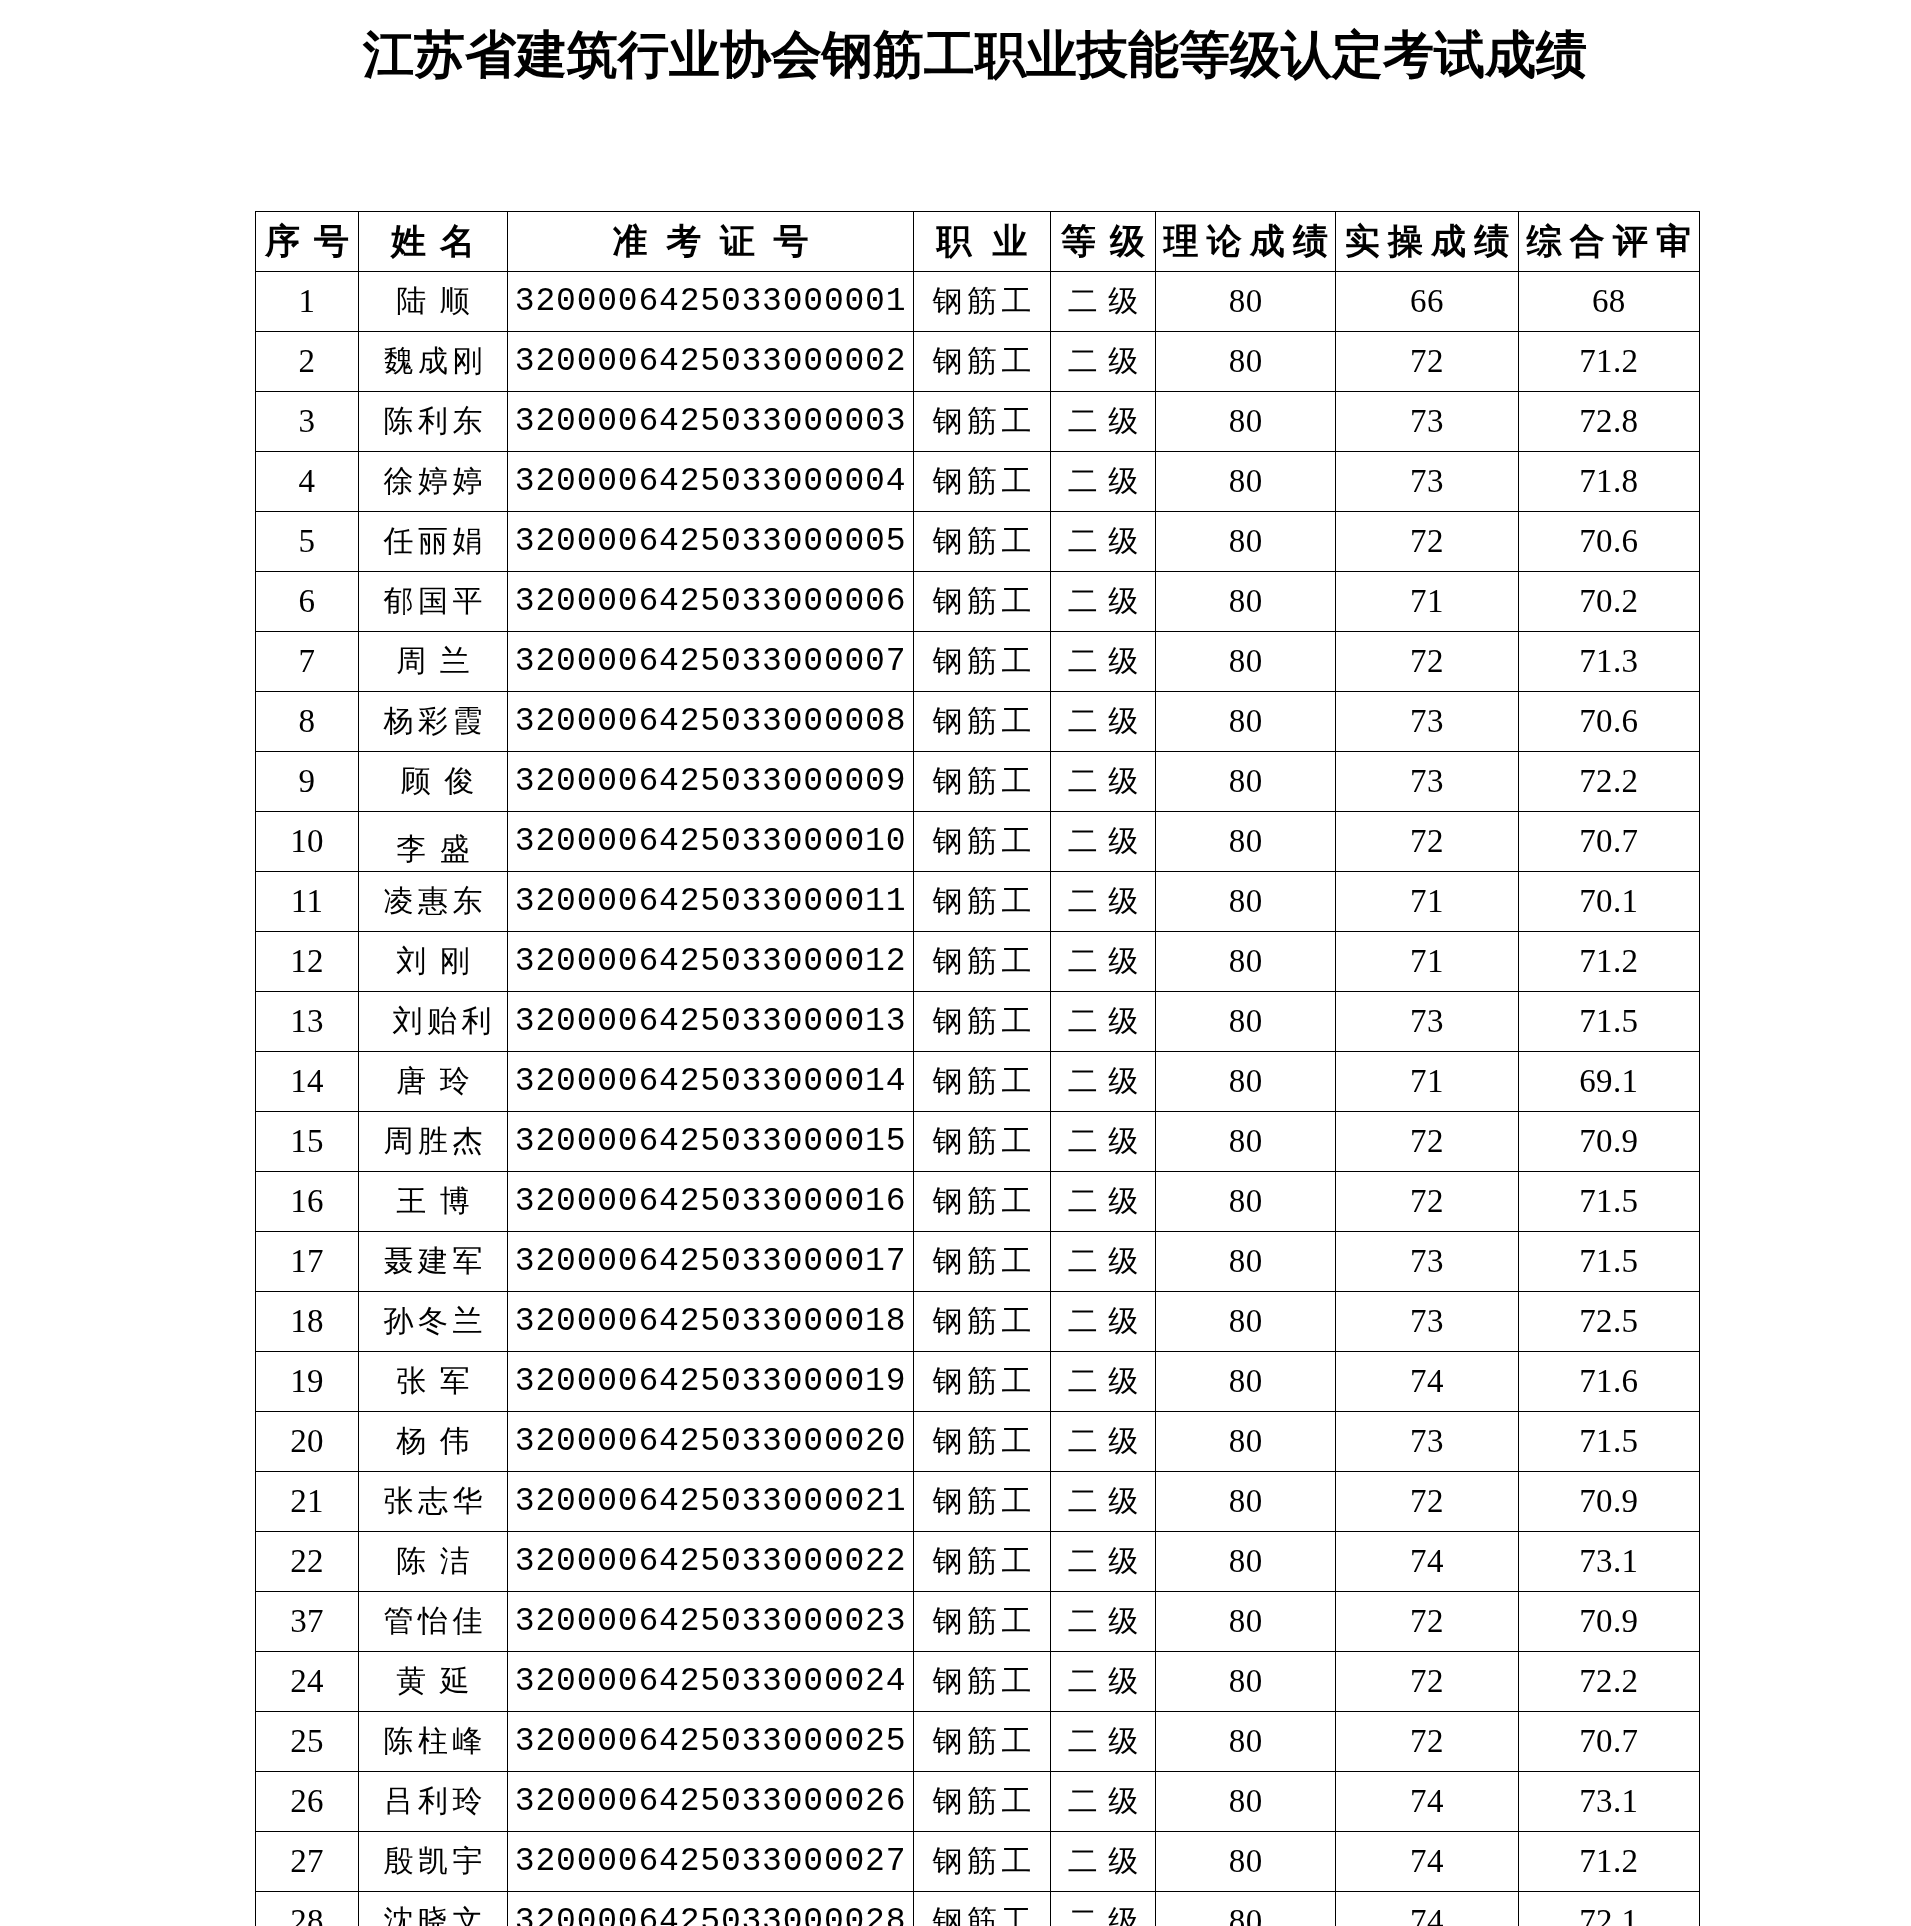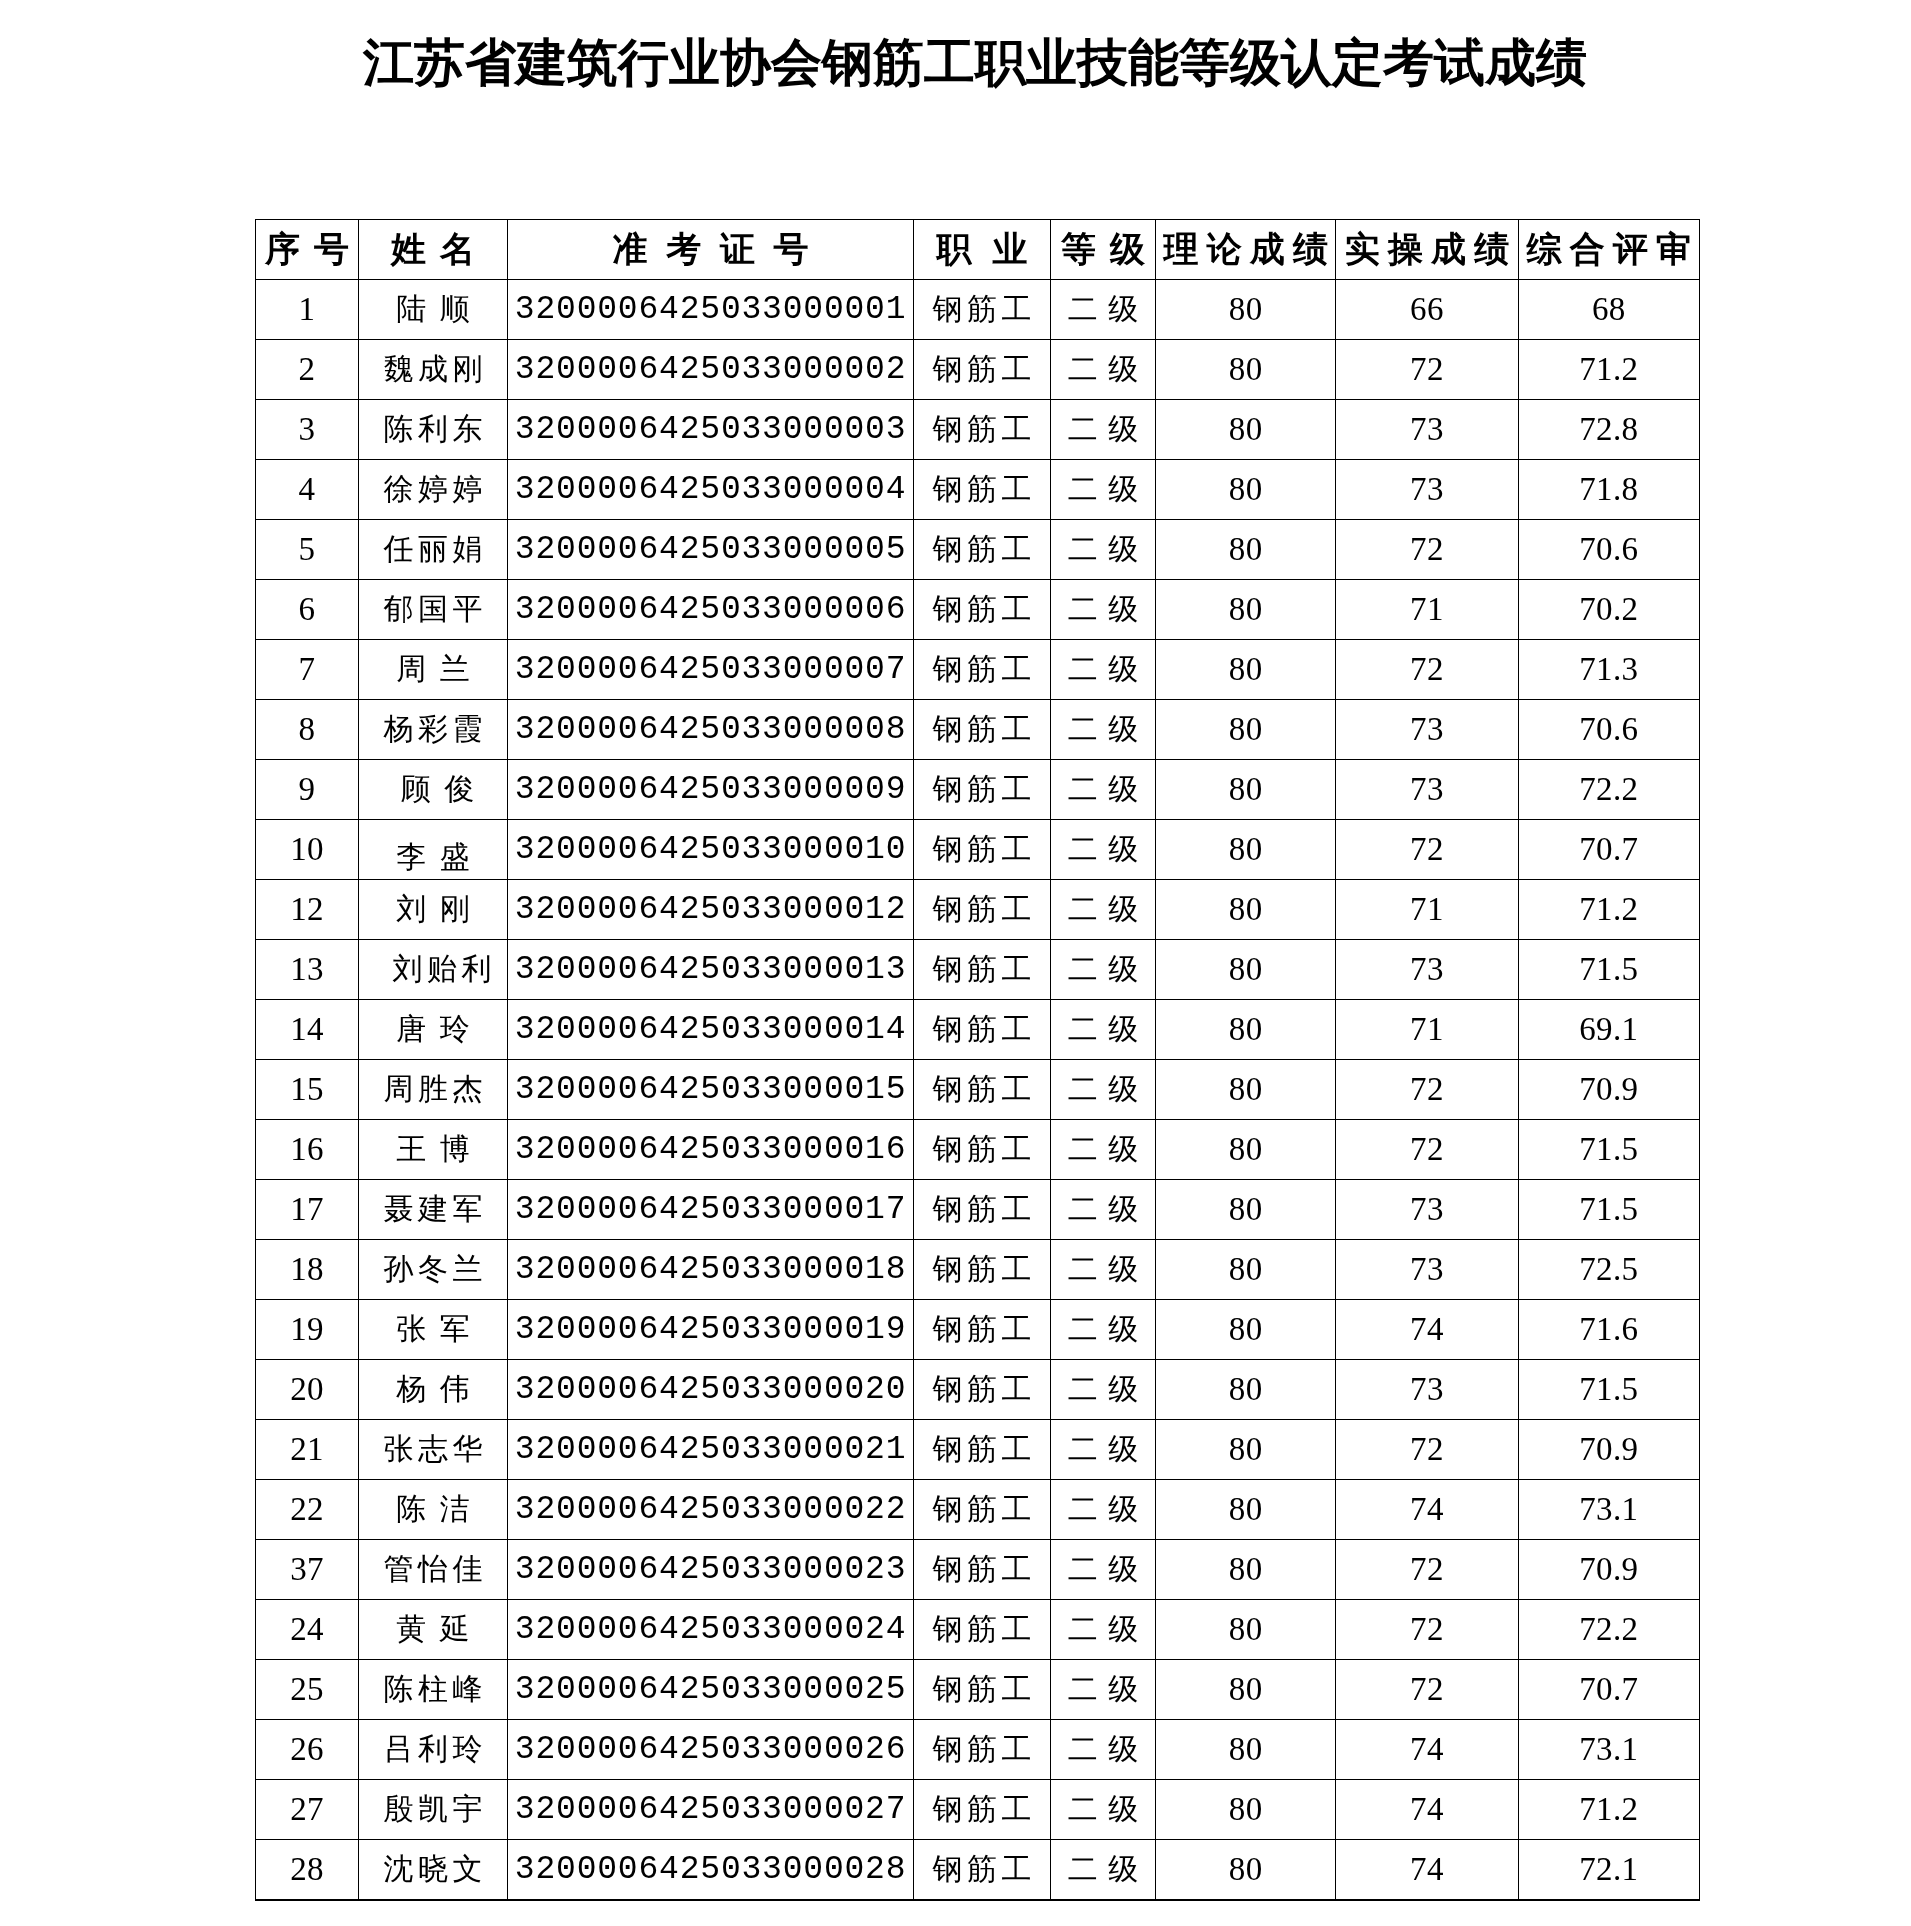--- a/index.html
+++ b/index.html
@@ -10,21 +10,21 @@
   body {
     width: 1911px;
     height: 2232px;
     position: relative;
     color: #000000;
     font-family: "Liberation Serif", serif;
     overflow: hidden;
   }
   .doc-title {
     margin: 0;
-    padding-top: 32px;
+    padding-top: 24px;
     margin-left: 247px;
     width: 1456px;
     text-align: center;
     font-size: 51px;
     line-height: 1.25;
     font-weight: bold;
     font-family: "Liberation Serif", serif;
     white-space: nowrap;
   }
   table.scores {
@@ -185,20 +185,30 @@
         <td class="num">10</td>
         <td class="cjk"><span class="jc" style="width: 2.45em; margin-top: 16px;">李盛</span></td>
         <td class="idnum">3200006425033000010</td>
         <td class="cjk"><span class="jc" style="width: 3.3em;">钢筋工</span></td>
         <td class="cjk"><span class="jc" style="width: 2.35em;">二级</span></td>
         <td class="num">80</td>
         <td class="num">72</td>
         <td class="num">70.7</td>
       </tr>
       <tr>
+        <td class="num">11</td>
+        <td class="cjk"><span class="jc" style="width: 3.3em;">凌惠东</span></td>
+        <td class="idnum">3200006425033000011</td>
+        <td class="cjk"><span class="jc" style="width: 3.3em;">钢筋工</span></td>
+        <td class="cjk"><span class="jc" style="width: 2.35em;">二级</span></td>
+        <td class="num">80</td>
+        <td class="num">71</td>
+        <td class="num">70.1</td>
+      </tr>
+      <tr>
         <td class="num">12</td>
         <td class="cjk"><span class="jc" style="width: 2.45em;">刘刚</span></td>
         <td class="idnum">3200006425033000012</td>
         <td class="cjk"><span class="jc" style="width: 3.3em;">钢筋工</span></td>
         <td class="cjk"><span class="jc" style="width: 2.35em;">二级</span></td>
         <td class="num">80</td>
         <td class="num">71</td>
         <td class="num">71.2</td>
       </tr>
       <tr>

